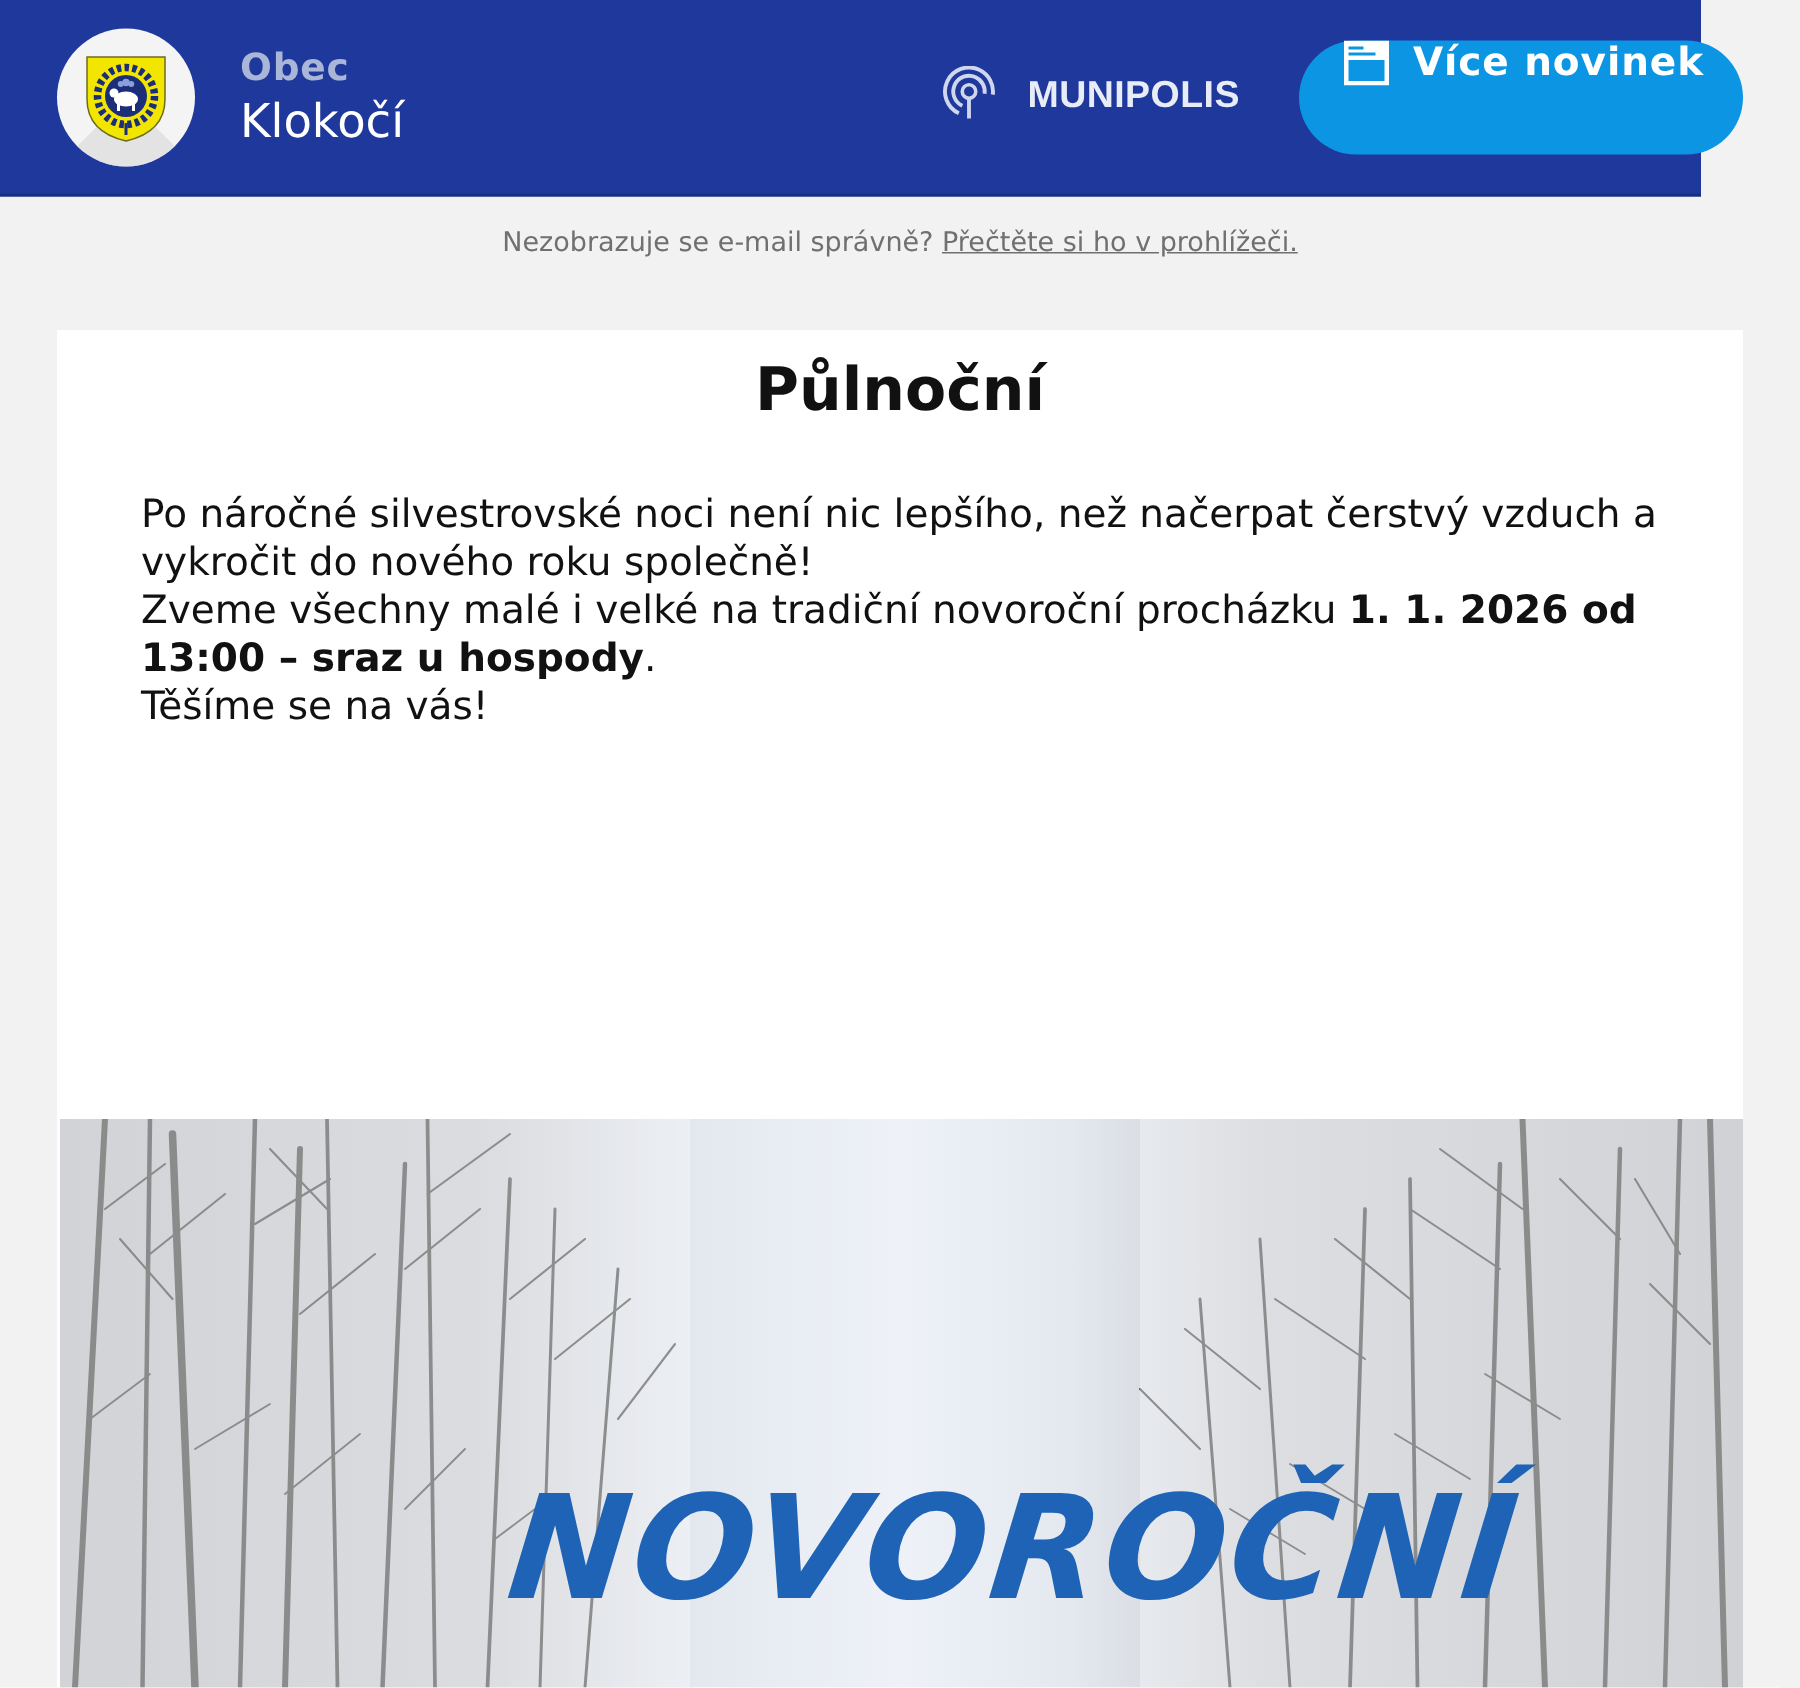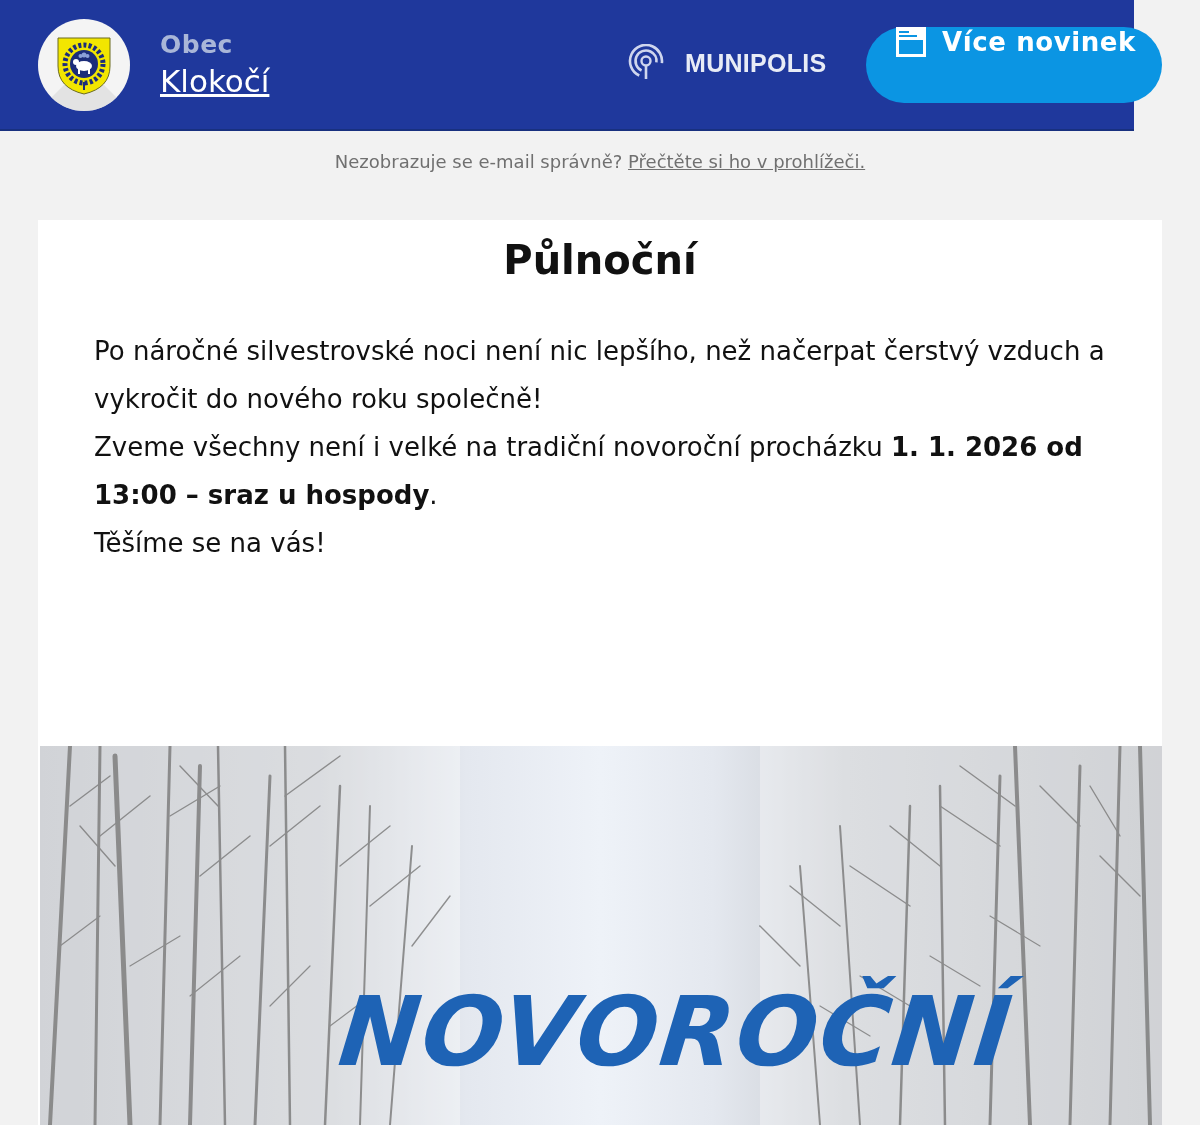--- a/index.html
+++ b/index.html
@@ -26,21 +26,21 @@
       background: #dcdcdc; transform: rotate(45deg); transform-origin: 0 0;
       opacity: 0.7;
     }
     .logo-circle svg { position: absolute; left: 18px; top: 17px; }
     .brand-obec {
       position: absolute; left: 160px; top: 30px;
       font-size: 25px; font-weight: bold; color: #a9b6d8; letter-spacing: 0.5px;
     }
     .brand-name {
       position: absolute; left: 160px; top: 63px;
-      font-size: 31px; color: #ffffff; text-decoration: underline;
+      font-size: 31px; color: #ffffff;
     }
     .munipolis {
       position: absolute; left: 627px; top: 44px; height: 38px;
       display: flex; align-items: center; gap: 20px;
     }
     .munipolis-label {
       font-family: "Liberation Sans", sans-serif; font-weight: bold;
       font-size: 25px; color: #e8ecf6; letter-spacing: 0.3px;
     }
     .more-news-btn {
@@ -64,21 +64,21 @@
     .card {
       position: absolute; left: 38px; top: 220px; width: 1124px; height: 905px;
       background: #ffffff;
     }
     .title {
       position: absolute; left: 0; top: 237px; width: 1200px; text-align: center;
       font-size: 40px; font-weight: bold; color: #111;
     }
     .body-text {
       position: absolute; left: 94px; top: 327px; width: 1030px;
-      font-size: 26px; line-height: 48px; color: #111;
+      font-size: 26px; line-height: 32px; color: #111;
     }
     .body-text p { margin: 0; }
     .body-text b { font-weight: bold; }
 
     
     .hero {
       position: absolute; left: 40px; top: 746px; width: 1122px; height: 379px;
       overflow: hidden;
       background: linear-gradient(90deg, #b9bcc2 0%, #c7cacf 25%, #e4e8ef 38%, #eef2f8 50%, #e4e8ef 60%, #c9ccd1 72%, #b8bbc0 100%);
     }
@@ -138,21 +138,21 @@
   <span>Nezobrazuje se e-mail správně?</span>
   <a>Přečtěte si ho v prohlížeči.</a>
 </div>
 
 <div class="card"></div>
 
 <h1 class="title">Půlnoční</h1>
 
 <div class="body-text">
   <p>Po náročné silvestrovské noci není nic lepšího, než načerpat čerstvý vzduch a vykročit do nového roku společně!</p>
-  <p><span>Zveme všechny není i velké na tradiční novoroční procházku </span><b>1. 1. 2026 od 13:00 – sraz u hospody</b><span>.</span></p>
+  <p><span>Zveme všechny malé i velké na tradiční novoroční procházku </span><b>1. 1. 2026 od 13:00 – sraz u hospody</b><span>.</span></p>
   <p>Těšíme se na vás!</p>
 </div>
 
 <div class="hero">
   <svg class="trees" width="1122" height="379" viewBox="0 0 1122 379">
     <g stroke="#3a3a3a" stroke-linecap="round" fill="none" opacity="0.85">
 
       <path d="M10 379 L30 0" stroke-width="4"></path>
       <path d="M55 379 L60 0" stroke-width="3"></path>
       <path d="M90 379 L75 10" stroke-width="5"></path>

